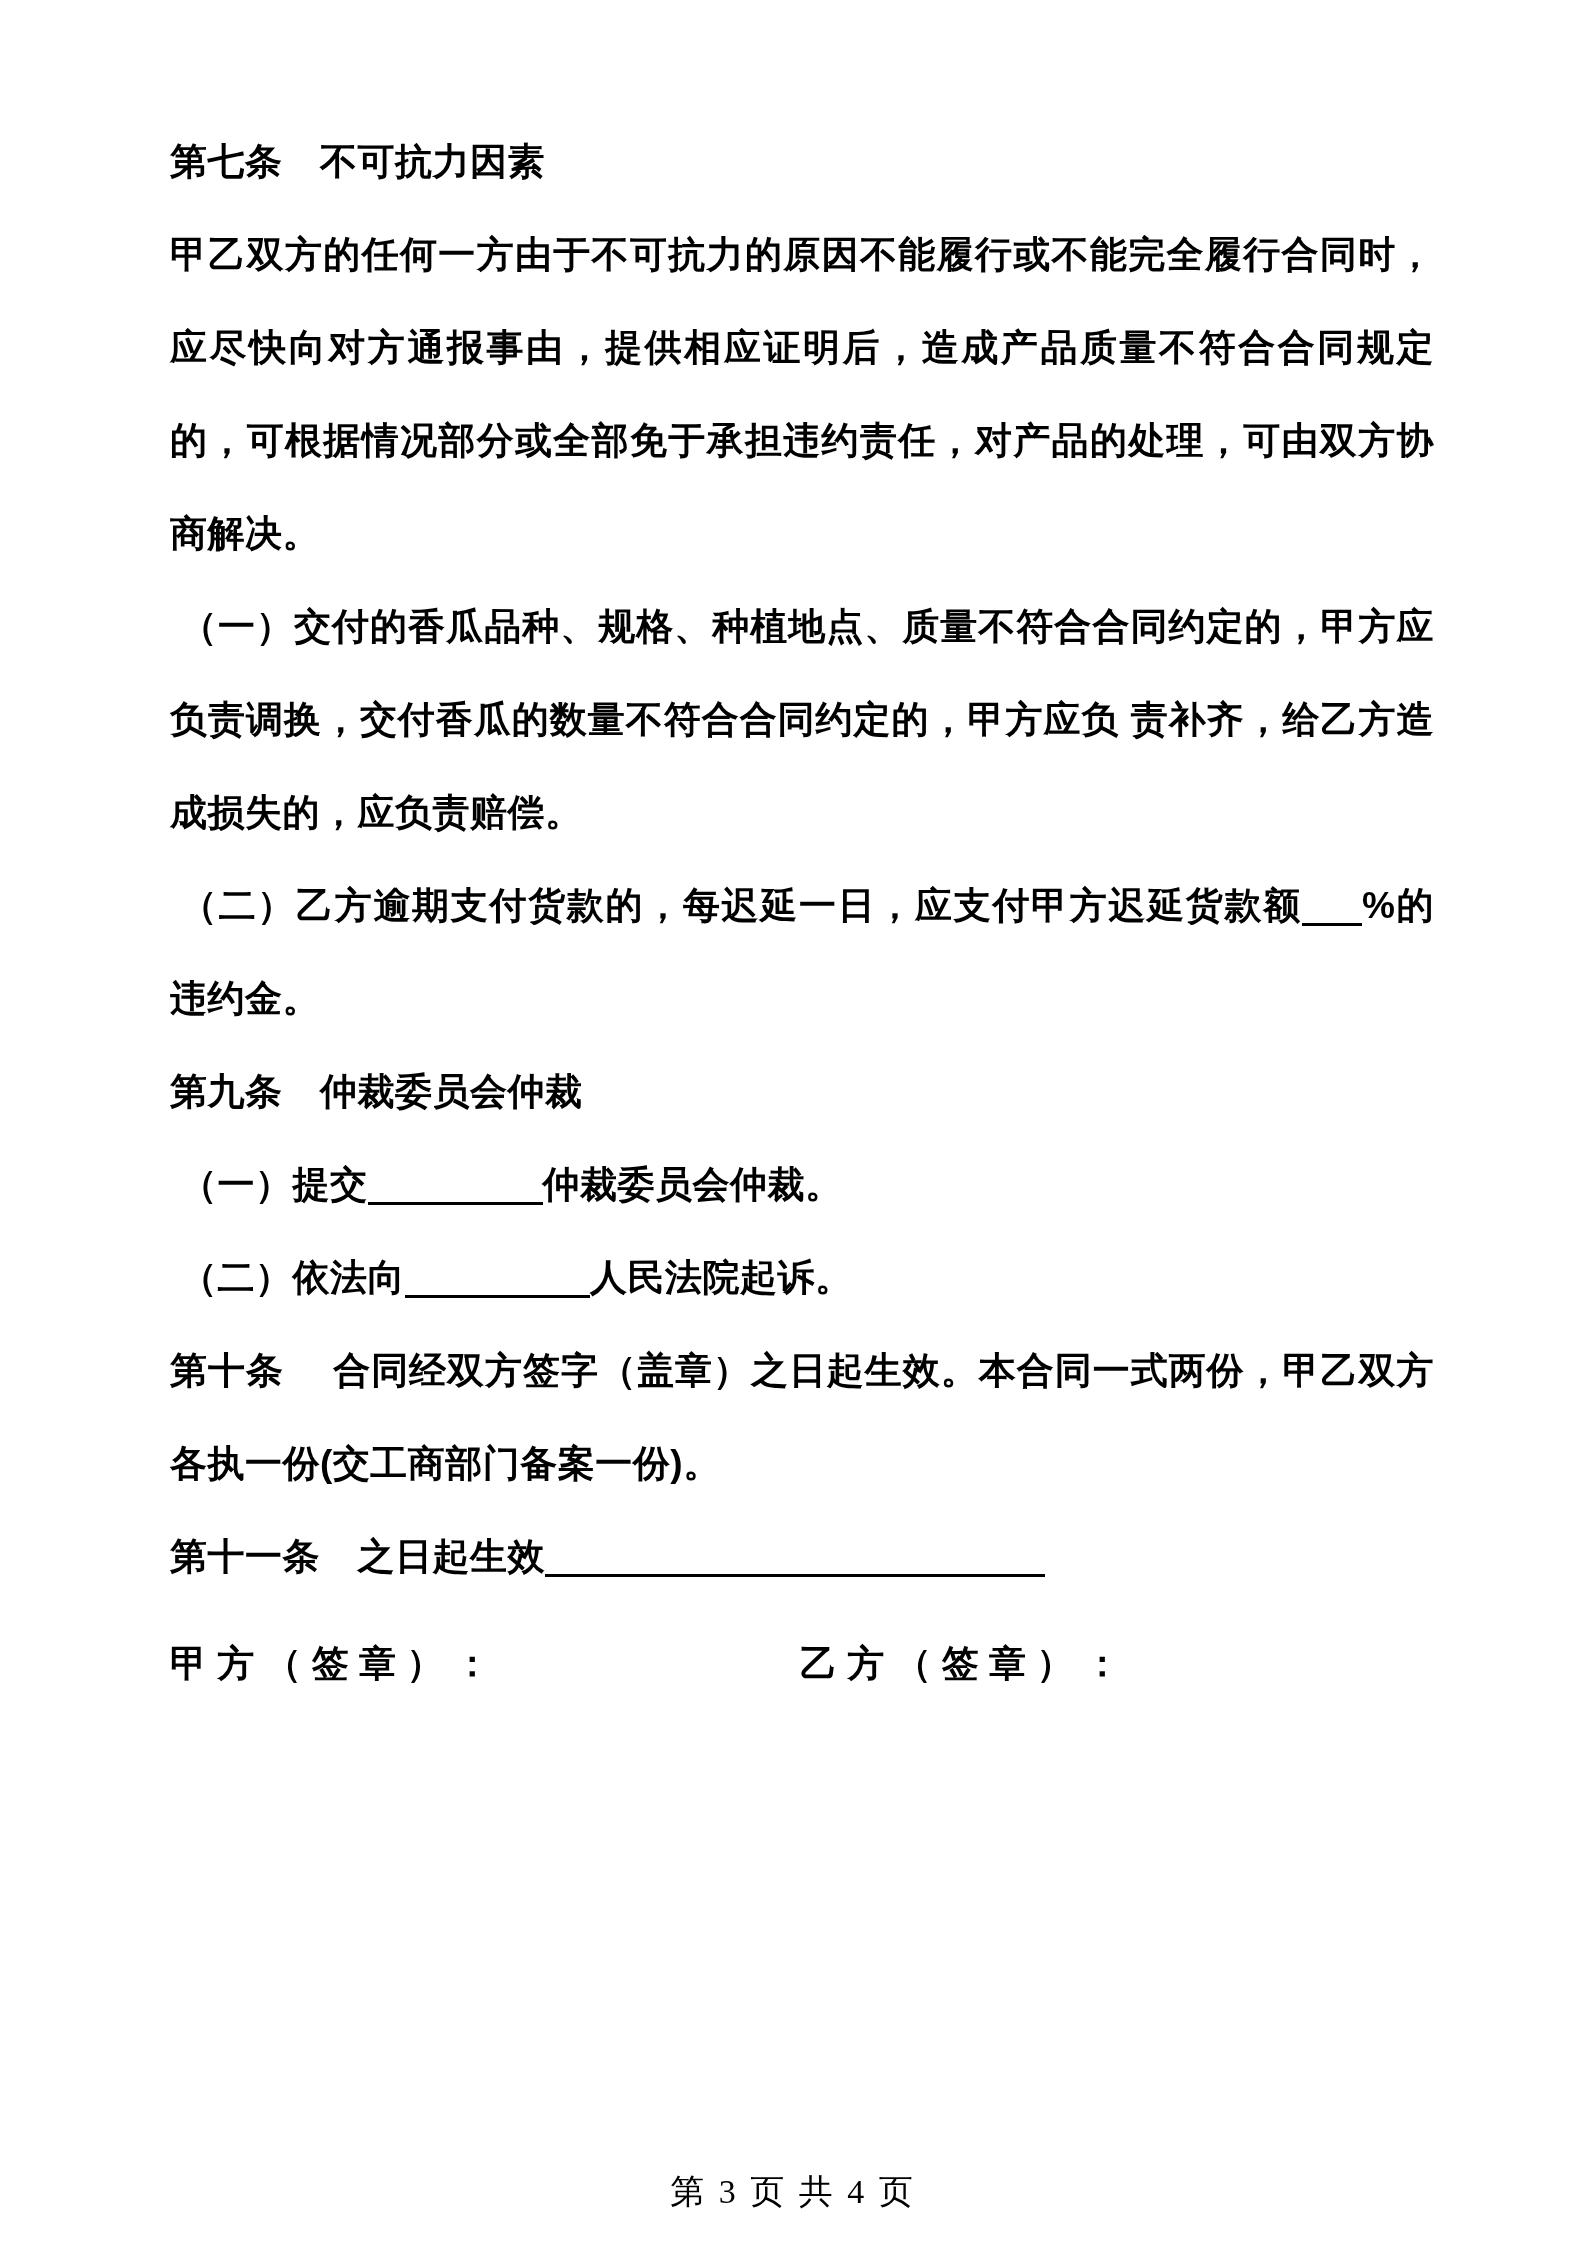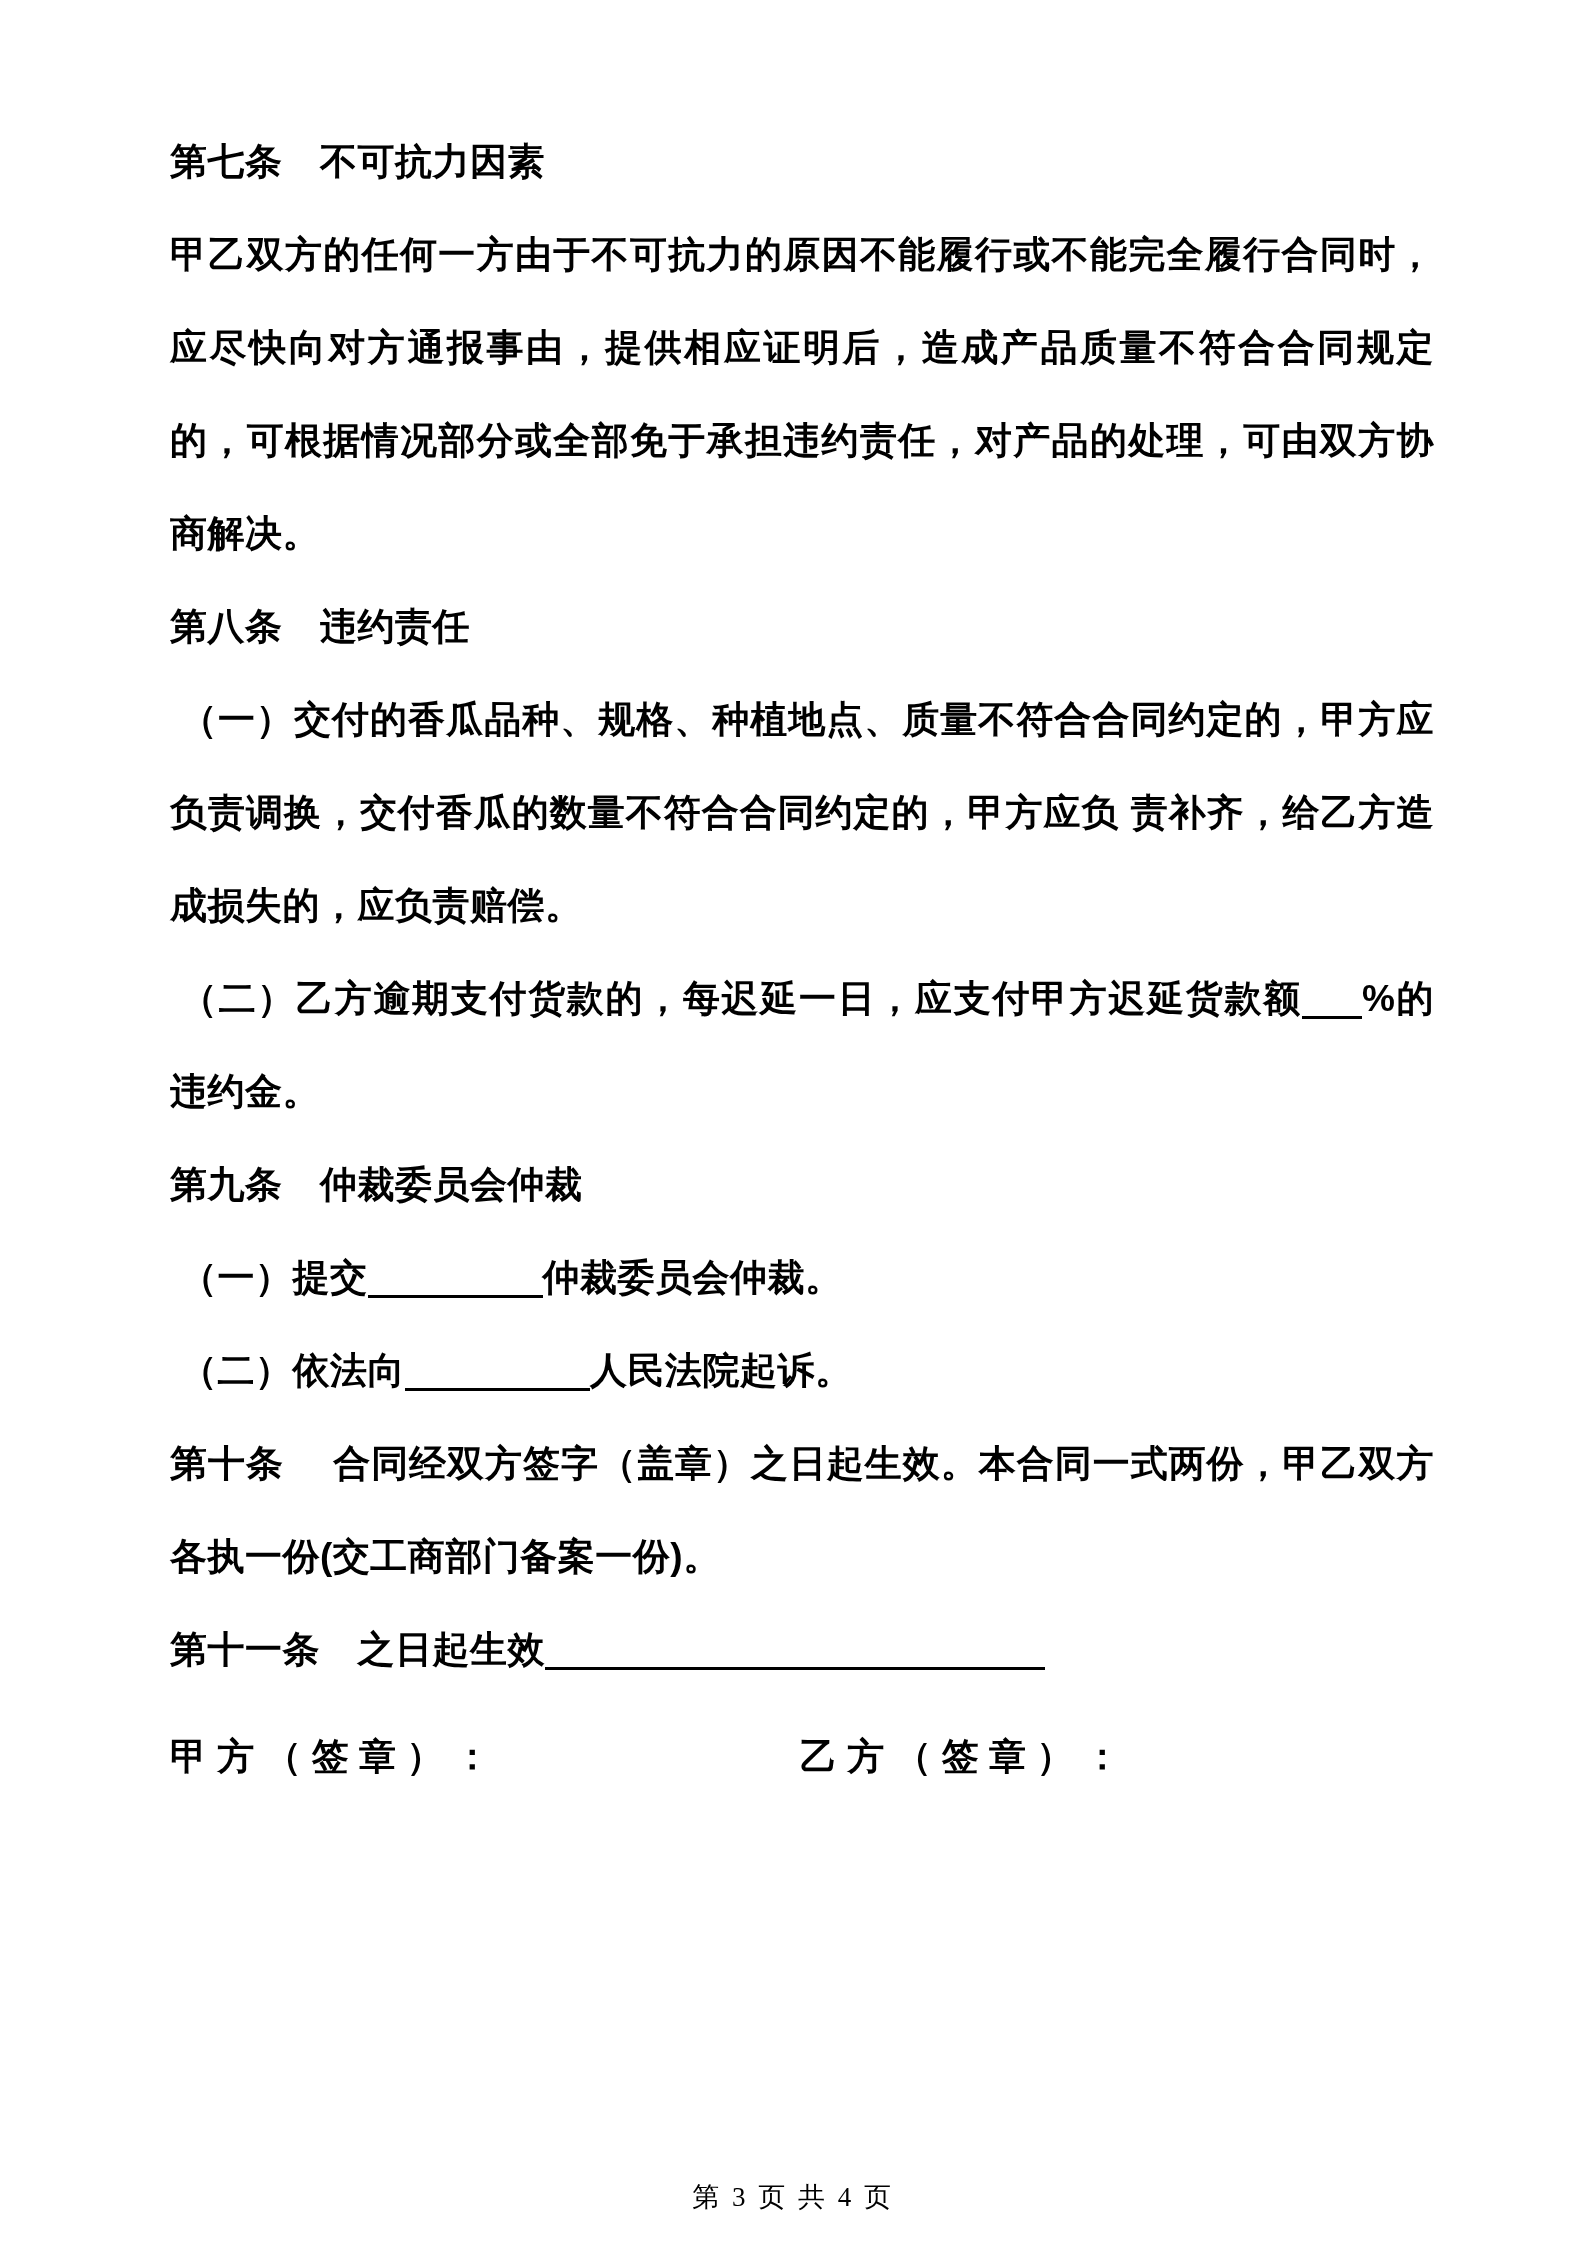--- a/index.html
+++ b/index.html
@@ -49,35 +49,34 @@
   .sign-a { width: 630px; flex: 0 0 auto; }
   .sign-b { flex: 0 0 auto; }
   .footer {
     position: absolute;
     left: 0;
     right: 0;
     bottom: 44px;
     text-align: center;
     font-family: "Liberation Serif", serif;
     font-weight: normal;
-    font-size: 27px;
+    font-size: 34px;
     color: #000000;
     letter-spacing: 3px;
   }
 </style>
 </head>
 <body>
 
 <div class="page">
   <div class="content">
 
     <p class="para">第七条　不可抗力因素</p>
     <p class="para">甲乙双方的任何一方由于不可抗力的原因不能履行或不能完全履行合同时，应尽快向对方通报事由，提供相应证明后，造成产品质量不符合合同规定的，可根据情况部分或全部免于承担违约责任，对产品的处理，可由双方协商解决。</p>
 
-    <p class="para">第八条　违约责任</p>
     <p class="para indent">（一）交付的香瓜品种、规格、种植地点、质量不符合合同约定的，甲方应负责调换，交付香瓜的数量不符合合同约定的，甲方应负 责补齐，给乙方造成损失的，应负责赔偿。</p>
 
     <p class="para indent"><span>（二）乙方逾期支付货款的，每迟延一日，应支付甲方迟延货款额</span><span class="blank w60"></span><span>%的违约金。</span></p>
 
 
 
     <p class="para">第九条　仲裁委员会仲裁</p>
 
 
     <p class="para indent"><span>（一）提交</span><span class="blank w175"></span><span>仲裁委员会仲裁。</span></p>

